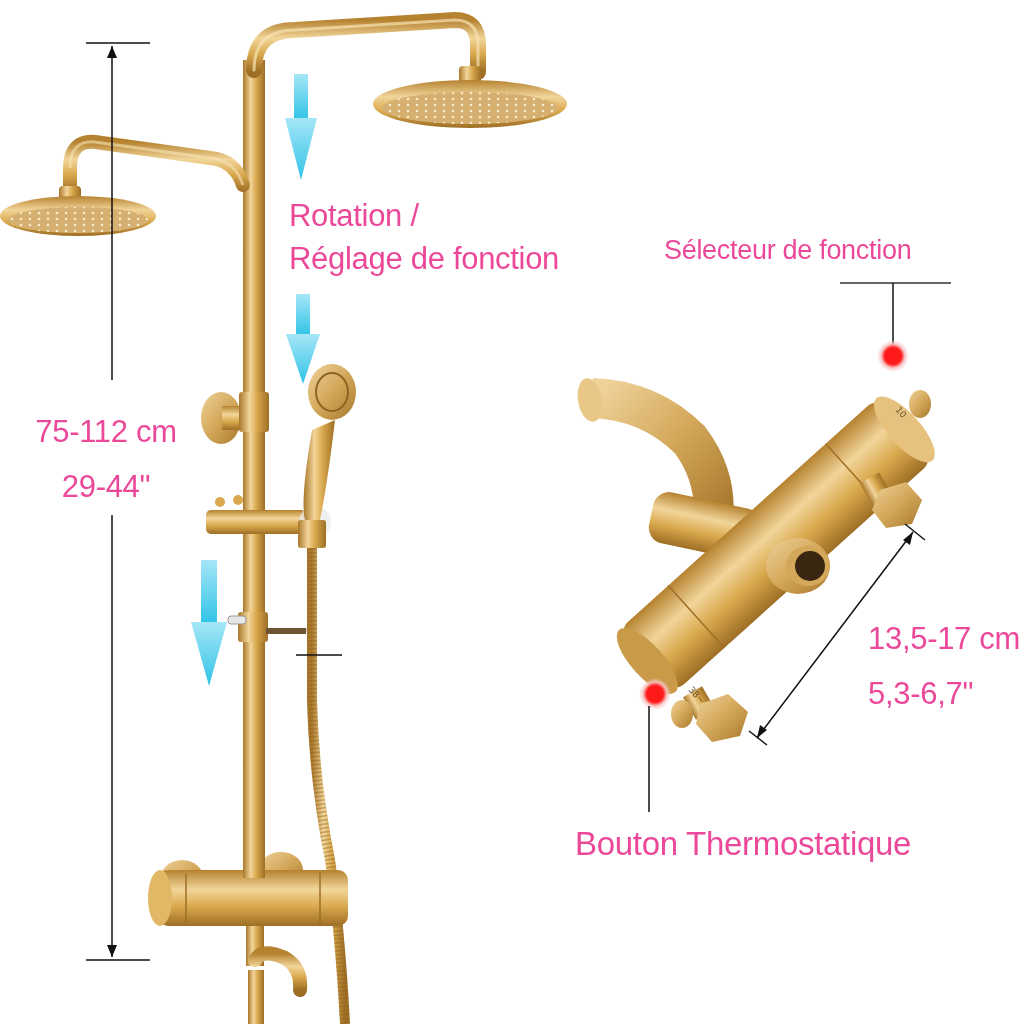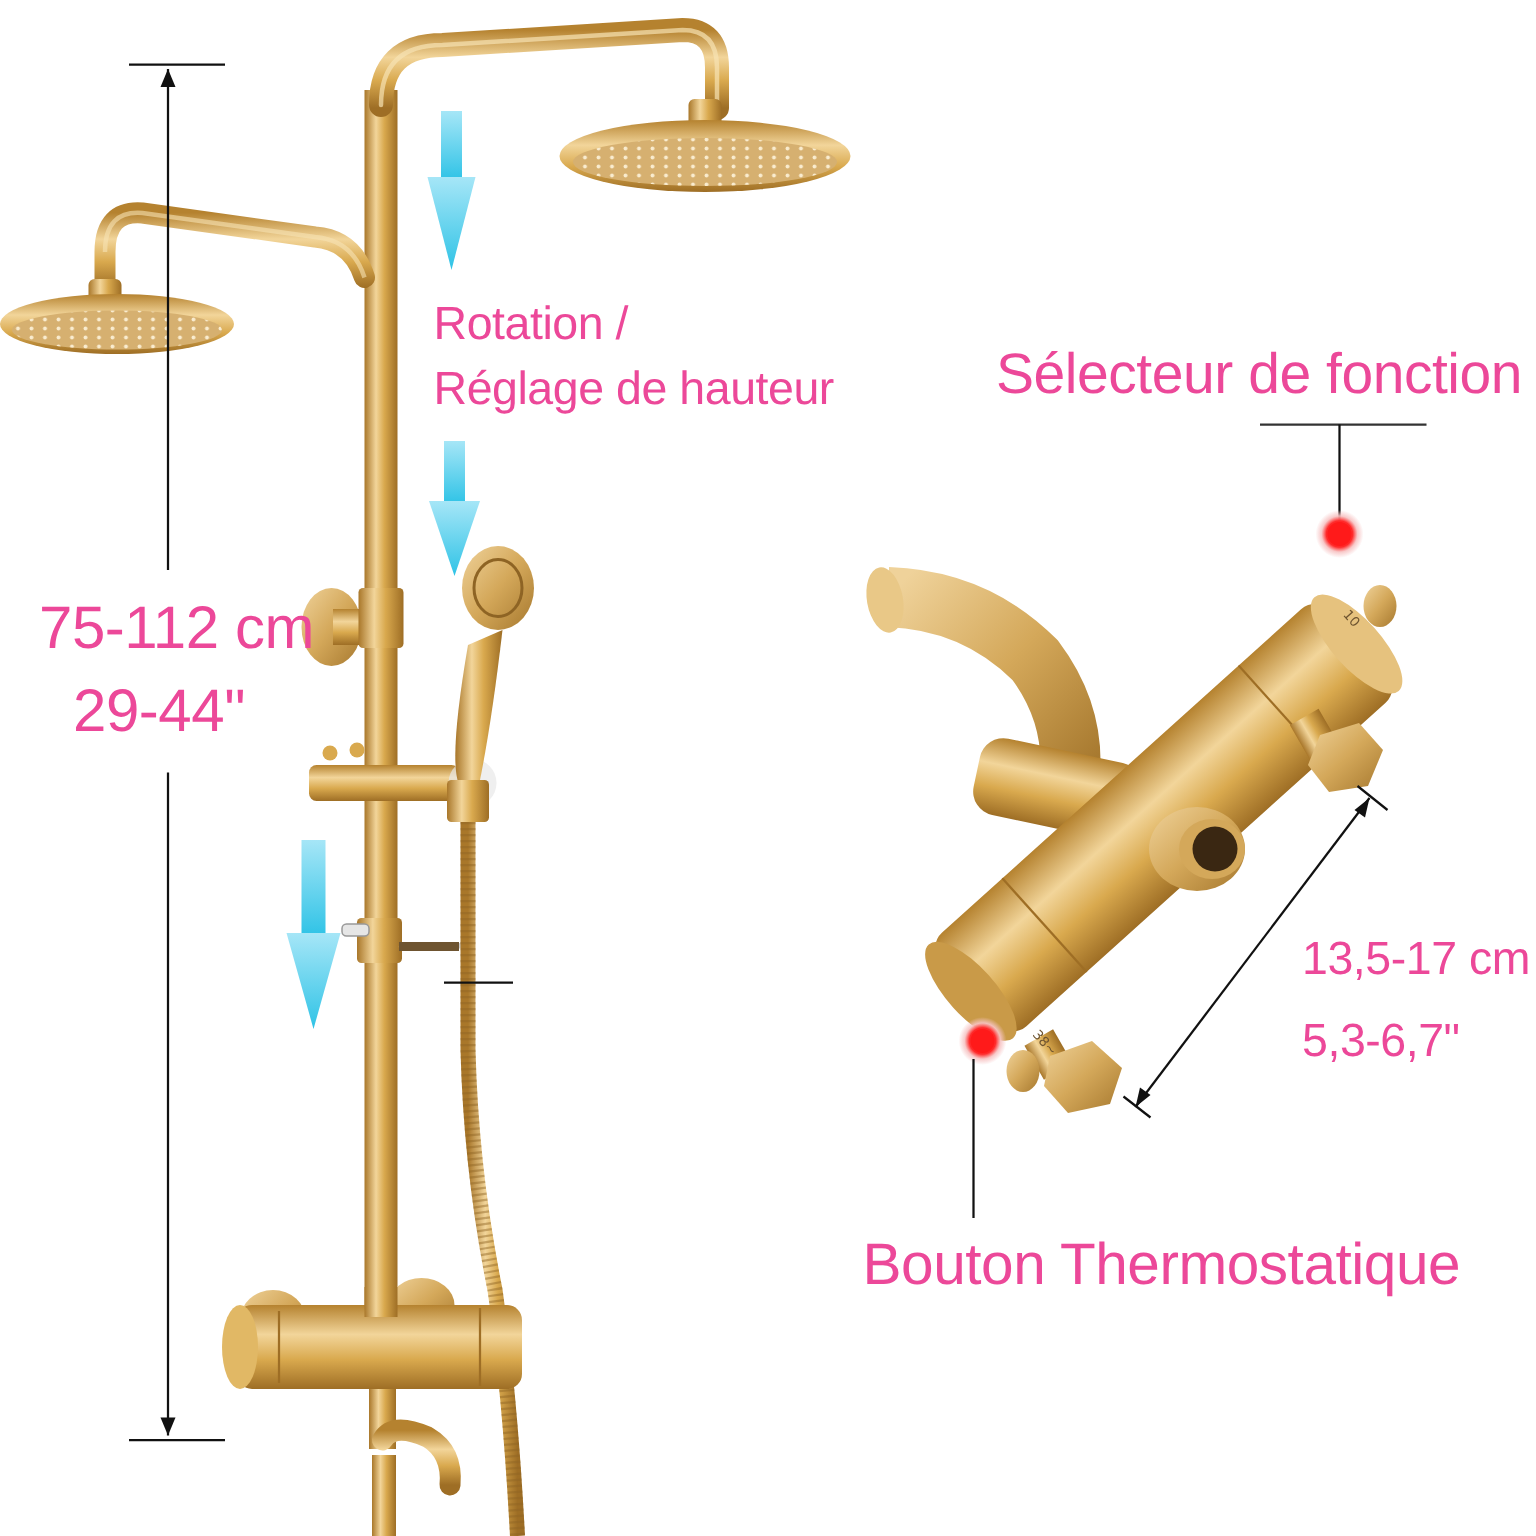--- a/index.html
+++ b/index.html
@@ -2,25 +2,25 @@
 <html><head>
   <meta charset="utf-8">
   <style>
     html, body { margin: 0; padding: 0; background: #ffffff; }
     body { width: 1024px; height: 1024px; position: relative; overflow: hidden;
            font-family: "Liberation Sans", "DejaVu Sans", sans-serif; color: #111111; }
     .stage { position: absolute; left: 0; top: 0; width: 1024px; height: 1024px; }
     svg.art { position: absolute; left: 0; top: 0; width: 1024px; height: 1024px; }
     .label { position: absolute; white-space: nowrap; color: #ec4899; letter-spacing: -0.3px; }
     .lbl-rotation { left: 289px; top: 194px; font-size: 31px; line-height: 43px; }
-    .lbl-height { left: 26px; top: 392px; font-size: 40px; line-height: 55px; text-align: center; width: 160px; }
+    .lbl-height { left: 26px; top: 404px; font-size: 31px; line-height: 55px; text-align: center; width: 160px; }
     .lbl-support { left: 342px; top: 558px; font-size: 31px; line-height: 45px; }
-    .lbl-selector { left: 664px; top: 228px; font-size: 38px; line-height: 44px; }
+    .lbl-selector { left: 664px; top: 228px; font-size: 27px; line-height: 44px; }
     .lbl-body { left: 868px; top: 611px; font-size: 31px; line-height: 55px; }
-    .lbl-thermo { left: 575px; top: 822px; font-size: 39px; line-height: 44px; }
+    .lbl-thermo { left: 575px; top: 822px; font-size: 33px; line-height: 44px; }
     .line-block { display: block; }
   </style>
 </head>
 <body>
 
 <div class="stage">
 
   <svg class="art" viewBox="0 0 1024 1024">
     <defs>
       <linearGradient id="brassV" x1="0" y1="0" x2="1" y2="0">
@@ -201,21 +201,21 @@
       <line x1="913" y1="532" x2="757" y2="738" stroke="#111" stroke-width="1.5"></line>
       <line x1="905" y1="524" x2="925" y2="540" stroke="#111" stroke-width="1.5"></line>
       <line x1="749" y1="731" x2="767" y2="745" stroke="#111" stroke-width="1.5"></line>
       <polygon points="913,532 903,540 910,545" fill="#111"></polygon>
       <polygon points="757,738 767,730 760,725" fill="#111"></polygon>
     </g>
   </svg>
 
   <div class="label lbl-rotation">
     <span class="line-block">Rotation /</span>
-    <span class="line-block">Réglage de hauteur</span>
+    <span class="line-block">Réglage de fonction</span>
   </div>
 
   <div class="label lbl-height">
     <span class="line-block">75-112 cm</span>
     <span class="line-block">29-44"</span>
   </div>
 
 
   <div class="label lbl-selector">Sélecteur de fonction</div>
 

